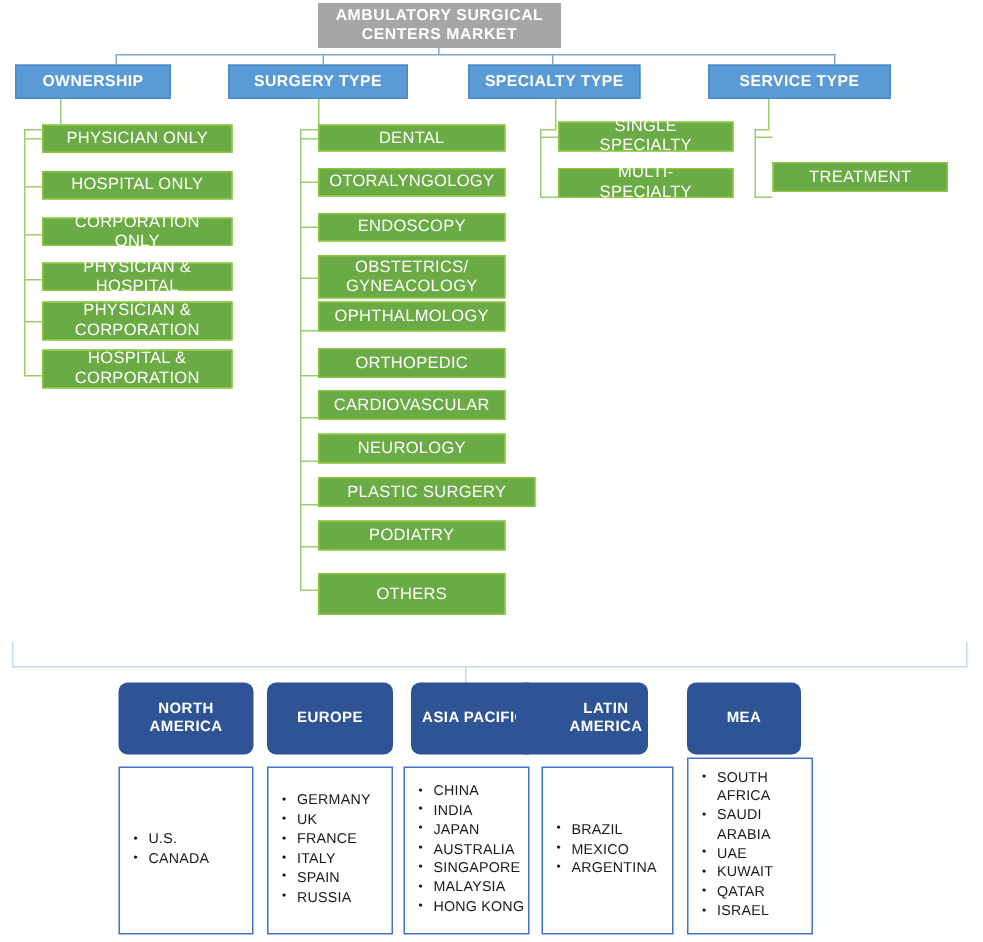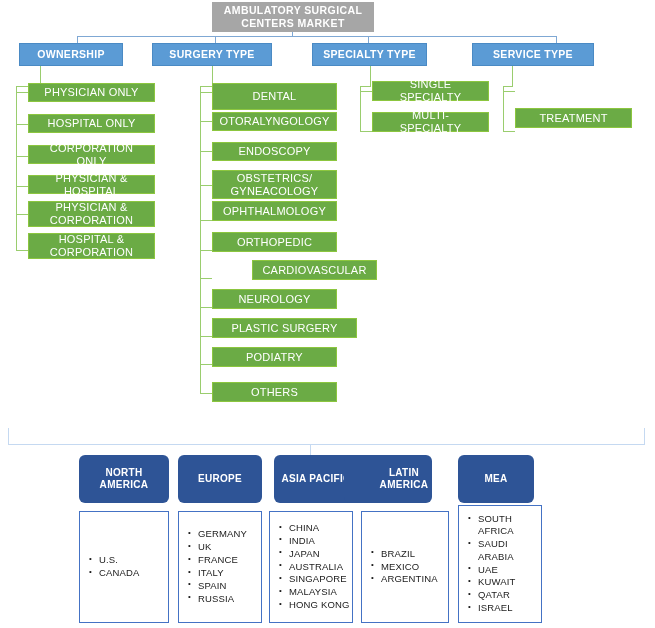--- a/index.html
+++ b/index.html
@@ -127,21 +127,21 @@
 
   <div class="abs title-box" style="left:212px; top:2px; width:162px; height:30px;">AMBULATORY SURGICAL CENTERS MARKET</div>
 
   <div class="abs conn-blue-dark" style="left:292px; top:32px; width:1px; height:4px;"></div>
   <div class="abs conn-blue-dark" style="left:77px; top:36px; width:480px; height:1px;"></div>
   <div class="abs conn-blue-dark" style="left:77px; top:36px; width:1px; height:7px;"></div>
   <div class="abs conn-blue-dark" style="left:215px; top:36px; width:1px; height:7px;"></div>
   <div class="abs conn-blue-dark" style="left:368px; top:36px; width:1px; height:7px;"></div>
   <div class="abs conn-blue-dark" style="left:556px; top:36px; width:1px; height:7px;"></div>
 
-  <div class="abs cat-header" style="left:19px; top:43px; width:104px; height:23px;">OWNERSHIP</div>
+  <div class="abs cat-header" style="left:10px; top:43px; width:104px; height:23px;">OWNERSHIP</div>
   <div class="abs cat-header" style="left:152px; top:43px; width:120px; height:23px;">SURGERY TYPE</div>
   <div class="abs cat-header" style="left:312px; top:43px; width:115px; height:23px;">SPECIALTY TYPE</div>
   <div class="abs cat-header" style="left:472px; top:43px; width:122px; height:23px;">SERVICE TYPE</div>
 
   <div class="abs conn-green" style="left:40px; top:66px; width:1px; height:20px;"></div>
   <div class="abs conn-green" style="left:16px; top:86px; width:1px; height:165px;"></div>
   <div class="abs conn-green" style="left:16px; top:86px; width:25px; height:1px;"></div>
 
   <div class="abs conn-green" style="left:16px; top:92px; width:13px; height:1px;"></div>
   <div class="abs leaf" style="left:28px; top:83px; width:127px; height:19px;">PHYSICIAN ONLY</div>
@@ -159,51 +159,51 @@
   <div class="abs leaf" style="left:28px; top:201px; width:127px; height:26px;">PHYSICIAN &amp; CORPORATION</div>
 
   <div class="abs conn-green" style="left:16px; top:250px; width:13px; height:1px;"></div>
   <div class="abs leaf" style="left:28px; top:233px; width:127px; height:26px;">HOSPITAL &amp; CORPORATION</div>
 
   <div class="abs conn-green" style="left:212px; top:66px; width:1px; height:20px;"></div>
   <div class="abs conn-green" style="left:200px; top:86px; width:1px; height:308px;"></div>
   <div class="abs conn-green" style="left:200px; top:86px; width:13px; height:1px;"></div>
 
   <div class="abs conn-green" style="left:200px; top:92px; width:12px; height:1px;"></div>
-  <div class="abs leaf" style="left:212px; top:83px; width:125px; height:27px;">DENTAL</div>
+  <div class="abs leaf" style="left:212px; top:83px; width:125px; height:18px;">DENTAL</div>
 
   <div class="abs conn-green" style="left:200px; top:121px; width:12px; height:1px;"></div>
   <div class="abs leaf" style="left:212px; top:112px; width:125px; height:19px;">OTORALYNGOLOGY</div>
 
   <div class="abs conn-green" style="left:200px; top:151px; width:12px; height:1px;"></div>
   <div class="abs leaf" style="left:212px; top:142px; width:125px; height:19px;">ENDOSCOPY</div>
 
   <div class="abs conn-green" style="left:200px; top:185px; width:12px; height:1px;"></div>
   <div class="abs leaf" style="left:212px; top:170px; width:125px; height:29px;">OBSTETRICS/ GYNEACOLOGY</div>
 
   <div class="abs conn-green" style="left:200px; top:220px; width:12px; height:1px;"></div>
   <div class="abs leaf" style="left:212px; top:201px; width:125px; height:20px;">OPHTHALMOLOGY</div>
 
   <div class="abs conn-green" style="left:200px; top:250px; width:12px; height:1px;"></div>
   <div class="abs leaf" style="left:212px; top:232px; width:125px; height:20px;">ORTHOPEDIC</div>
 
   <div class="abs conn-green" style="left:200px; top:278px; width:12px; height:1px;"></div>
-  <div class="abs leaf" style="left:212px; top:260px; width:125px; height:20px;margin-left:40px;">CARDIOVASCULAR</div>
+  <div class="abs leaf" style="left:212px; top:260px; width:125px; height:20px;">CARDIOVASCULAR</div>
 
   <div class="abs conn-green" style="left:200px; top:307px; width:12px; height:1px;"></div>
   <div class="abs leaf" style="left:212px; top:289px; width:125px; height:20px;">NEUROLOGY</div>
 
   <div class="abs conn-green" style="left:200px; top:336px; width:12px; height:1px;"></div>
   <div class="abs leaf" style="left:212px; top:318px; width:145px; height:20px;">PLASTIC SURGERY</div>
 
   <div class="abs conn-green" style="left:200px; top:364px; width:12px; height:1px;"></div>
   <div class="abs leaf" style="left:212px; top:347px; width:125px; height:20px;">PODIATRY</div>
 
   <div class="abs conn-green" style="left:200px; top:393px; width:12px; height:1px;"></div>
-  <div class="abs leaf" style="left:212px; top:382px; width:125px; height:20px;">OTHERS</div>
+  <div class="abs leaf" style="left:212px; top:382px; width:125px; height:28px;">OTHERS</div>
 
   <div class="abs conn-green" style="left:370px; top:66px; width:1px; height:20px;"></div>
   <div class="abs conn-green" style="left:360px; top:86px; width:1px; height:46px;"></div>
   <div class="abs conn-green" style="left:360px; top:86px; width:11px; height:1px;"></div>
 
   <div class="abs conn-green" style="left:360px; top:91px; width:12px; height:1px;"></div>
   <div class="abs leaf" style="left:372px; top:81px; width:117px; height:20px;">SINGLE SPECIALTY</div>
 
   <div class="abs conn-green" style="left:360px; top:131px; width:12px; height:1px;"></div>
   <div class="abs leaf" style="left:372px; top:112px; width:117px; height:20px;">MULTI-SPECIALTY</div>

